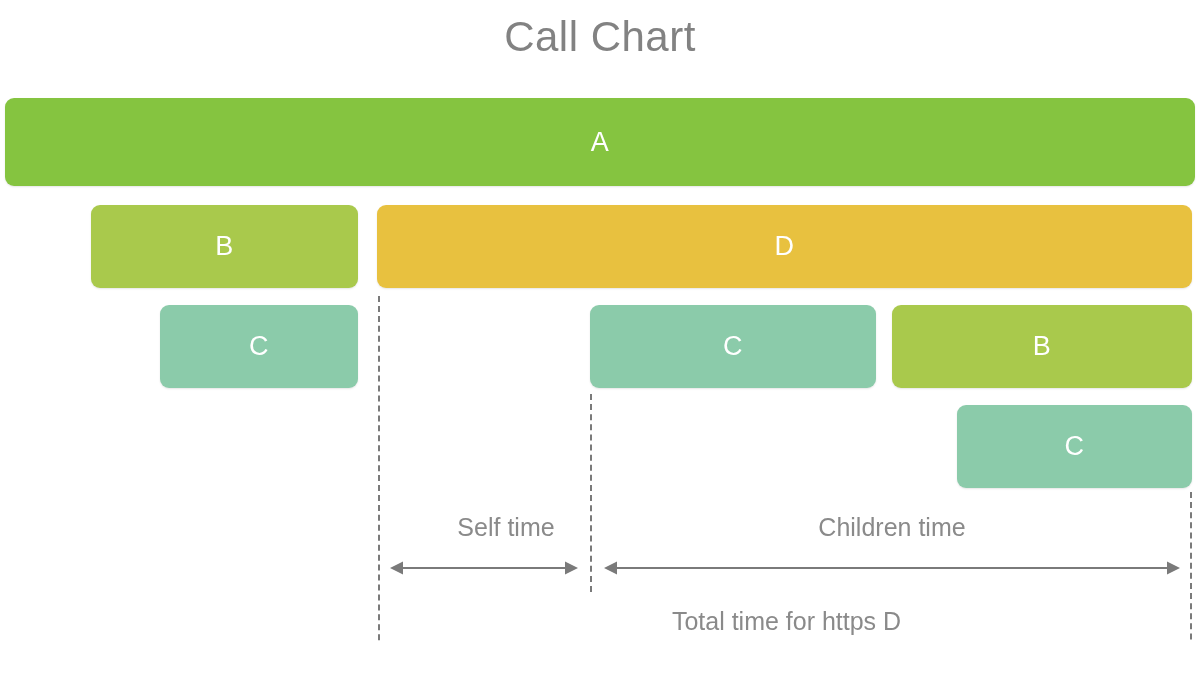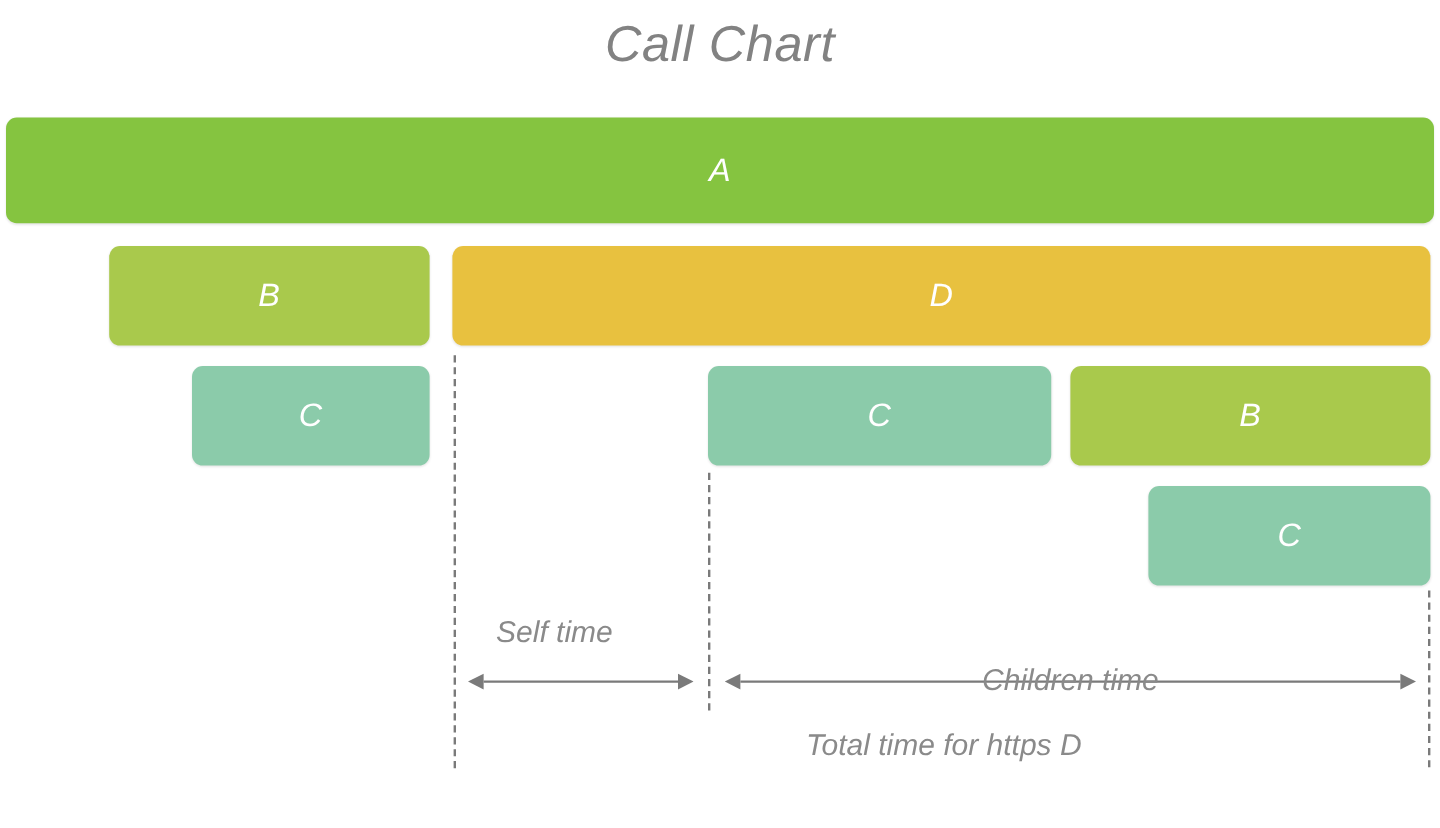--- a/index.html
+++ b/index.html
@@ -9,21 +9,20 @@
   }
   body {
     font-family: "Liberation Sans", sans-serif;
   }
   #stage {
     position: relative;
     width: 1200px;
     height: 642px;
     background: #ffffff;
     overflow: hidden;
-    font-style: italic;
   }
 
   
   .chart-title {
     position: absolute;
     left: 0;
     top: 8px;
     width: 1200px;
     text-align: center;
     font-size: 42px;
@@ -121,29 +120,29 @@
       <div class="guide" style="left: 1190px; top: 492px; height: 198px;"></div>
     </div>
   <div id="measures-layer">
       <div class="measure" style="left: 390px; top: 558px; width: 188px;">
         <svg width="188" height="20" viewBox="0 0 188 20">
           <line x1="13" y1="10" x2="175" y2="10" stroke="#7a7a7a" stroke-width="2"></line>
           <polygon points="0,10 13,3.5 13,16.5" fill="#7a7a7a"></polygon>
           <polygon points="188,10 175,3.5 175,16.5" fill="#7a7a7a"></polygon>
         </svg>
       </div>
-      <div class="measure-label" style="left: 368px; top: 512px; width: 188px;">Self time</div>
+      <div class="measure-label" style="left: 412px; top: 512px; width: 188px;">Self time</div>
       <div class="measure" style="left: 604px; top: 558px; width: 576px;">
         <svg width="576" height="20" viewBox="0 0 576 20">
           <line x1="13" y1="10" x2="563" y2="10" stroke="#7a7a7a" stroke-width="2"></line>
           <polygon points="0,10 13,3.5 13,16.5" fill="#7a7a7a"></polygon>
           <polygon points="576,10 563,3.5 563,16.5" fill="#7a7a7a"></polygon>
         </svg>
       </div>
-      <div class="measure-label" style="left: 604px; top: 512px; width: 576px; margin-top: 40px;">Children time</div>
+      <div class="measure-label" style="left: 604px; top: 512px; width: 576px;">Children time</div>
       <div class="measure" style="left: 390px; top: 652px; width: 793px;">
         <svg width="793" height="20" viewBox="0 0 793 20">
           <line x1="13" y1="10" x2="780" y2="10" stroke="#7a7a7a" stroke-width="2"></line>
           <polygon points="0,10 13,3.5 13,16.5" fill="#7a7a7a"></polygon>
           <polygon points="793,10 780,3.5 780,16.5" fill="#7a7a7a"></polygon>
         </svg>
       </div>
       <div class="measure-label" style="left: 390px; top: 606px; width: 793px;">Total time for https D</div>
     </div>
 

